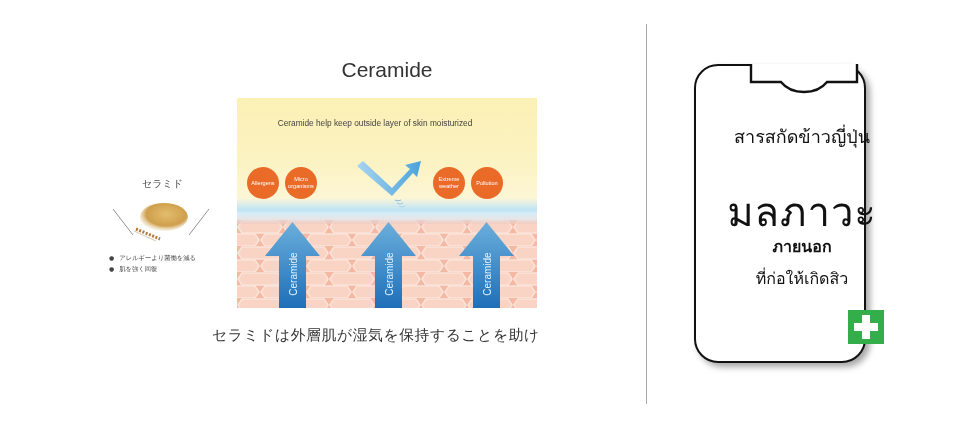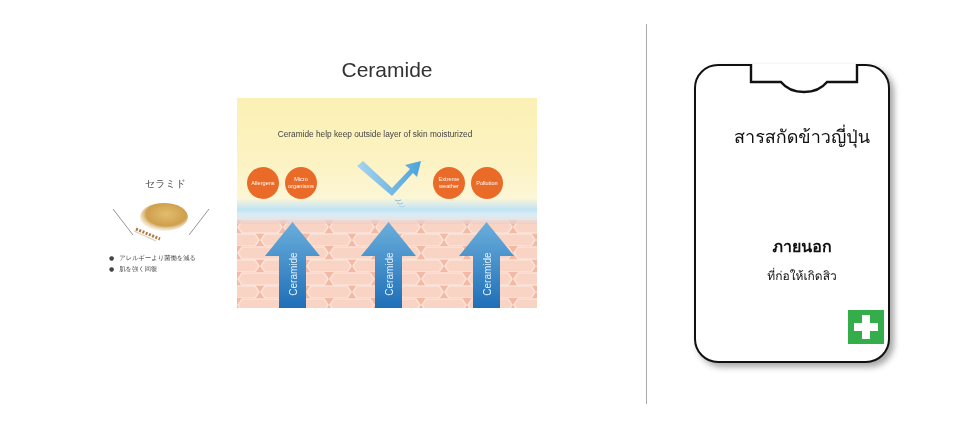--- a/index.html
+++ b/index.html
@@ -17,21 +17,21 @@
     position: absolute; left: 237px; top: 98px; width: 300px; height: 210px;
     overflow: hidden;
   }
   .sky {
     position: absolute; left: 0; top: 0; width: 300px; height: 112px;
     background: linear-gradient(to bottom, #fbf0b4 0%, #fcf3c4 60%, #fdf7dc 100%);
   }
   .diagram-caption {
     position: absolute; left: 0; width: 276px; top: 19px;
     text-align: center; font-family: "Liberation Sans", sans-serif;
-    font-size: 8.3px; line-height: 13px; color: #444; margin-top: 11px;
+    font-size: 8.3px; line-height: 13px; color: #444;
   }
   .barrier {
     position: absolute; left: 0; top: 100px; width: 300px; height: 26px;
     background: linear-gradient(to bottom, rgba(255,255,255,0) 0%, #bfe3f5 45%, #d6ecf6 60%, rgba(240,200,190,0.6) 100%);
   }
   .skin {
     position: absolute; left: 0; top: 122px; width: 300px; height: 88px;
     background-color: #f6c6b3;
   }
   .skin svg { position: absolute; left: 0; top: 0; }
@@ -47,21 +47,21 @@
 
   .up-arrow { position: absolute; top: 124px; width: 55px; height: 86px; }
   .up-arrow .label {
     position: absolute; left: 50%; top: 60%;
     transform: translate(-50%, -50%) rotate(-90deg);
     color: #e8f3fb; font-family: "Liberation Sans", sans-serif; font-size: 10px; white-space: nowrap;
   }
 
   
   .ceramide-jp-title {
-    position: absolute; left: 145px; top: 177px; width: 50px; text-align: left;
+    position: absolute; left: 133px; top: 177px; width: 50px; text-align: right;
     font-size: 10px; color: #444;
   }
   .grain {
     position: absolute; left: 130px; top: 199px; width: 62px; height: 44px;
   }
   .deco-line { position: absolute; }
   .bullets {
     position: absolute; left: 109px; top: 252px; font-size: 6.3px; line-height: 11px; color: #444;
   }
   .bullets li { list-style: none; }
@@ -69,35 +69,35 @@
 
   .jp-desc {
     position: absolute; left: 212px; top: 323px; font-size: 14.8px; line-height: 24px; color: #333;
     letter-spacing: 0.6px; white-space: nowrap;
   }
 
   .divider { position: absolute; left: 646px; top: 24px; width: 1.4px; height: 380px; background: #a9a9a9; }
 
   
   .card {
-    position: absolute; left: 694px; top: 64px; width: 196px; height: 299px;
+    position: absolute; left: 694px; top: 64px; width: 172px; height: 299px;
     border: 2.4px solid #111; border-radius: 24px; background: #fff;
     box-shadow: 4px 4px 6px rgba(0,0,0,0.35);
     padding-left: 40px;
   }
   .clip { position: absolute; left: 53px; top: -2px; }
   .card-text {
     position: absolute; left: 0; width: 212px; text-align: center; color: #111;
     font-family: "DejaVu Sans", sans-serif; white-space: nowrap;
   }
   .line1 { top: 56px; font-size: 18px; }
   .line2 { top: 86px; font-size: 18px; }
   .line3 { top: 114px; font-size: 40px; letter-spacing: 1px; }
   .line4 { top: 168px; font-size: 16px; font-weight: bold; }
-  .line5 { top: 200px; font-size: 12px; font-family: Liberation Serif, serif; }
+  .line5 { top: 200px; font-size: 16px; font-family: Liberation Serif, serif; }
   .plus-badge {
     position: absolute; left: 152px; top: 244px; width: 36px; height: 34px;
     background: #34ae4a; display: flex; align-items: center; justify-content: center;
   }
 </style>
 </head>
 <body>
 
 <div class="title">Ceramide</div>
 
@@ -190,29 +190,31 @@
   <ellipse cx="34" cy="18" rx="24" ry="14" fill="url(#gr)"></ellipse>
   <path d="M6 30 L30 40" stroke="#b27a3c" stroke-width="3" stroke-dasharray="2 1.5"></path>
   <path d="M4 32 L26 42" stroke="#ddd0bf" stroke-width="1.2"></path>
 </svg>
 <ul class="bullets">
   <li>アレルギーより菌働を減る</li>
   <li>肌を強く回復</li>
 </ul>
 
 <div class="jp-desc">
+  <div>セラミドは外層肌が湿気を保持することを助け</div>
 </div>
 
 <div class="divider"></div>
 
 <div class="card">
   <svg class="clip" width="110" height="32" viewBox="0 0 110 32">
     <path d="M2 0 L2 18 L32 18 Q40 28 55 28 Q70 28 78 18 L108 18 L108 0" fill="#fff" stroke="#111" stroke-width="2.4"></path>
   </svg>
   <div class="card-text line1">สารสกัดข้าวญี่ปุ่น</div>
+  <div class="card-text line3">มลภาวะ</div>
   <div class="card-text line4">ภายนอก</div>
   <div class="card-text line5">ที่ก่อให้เกิดสิว</div>
   <div class="plus-badge">
     <svg width="24" height="24" viewBox="0 0 24 24">
       <path d="M8 0 H16 V8 H24 V16 H16 V24 H8 V16 H0 V8 H8 Z" fill="#fff"></path>
     </svg>
   </div>
 </div>
 
 </body></html>

